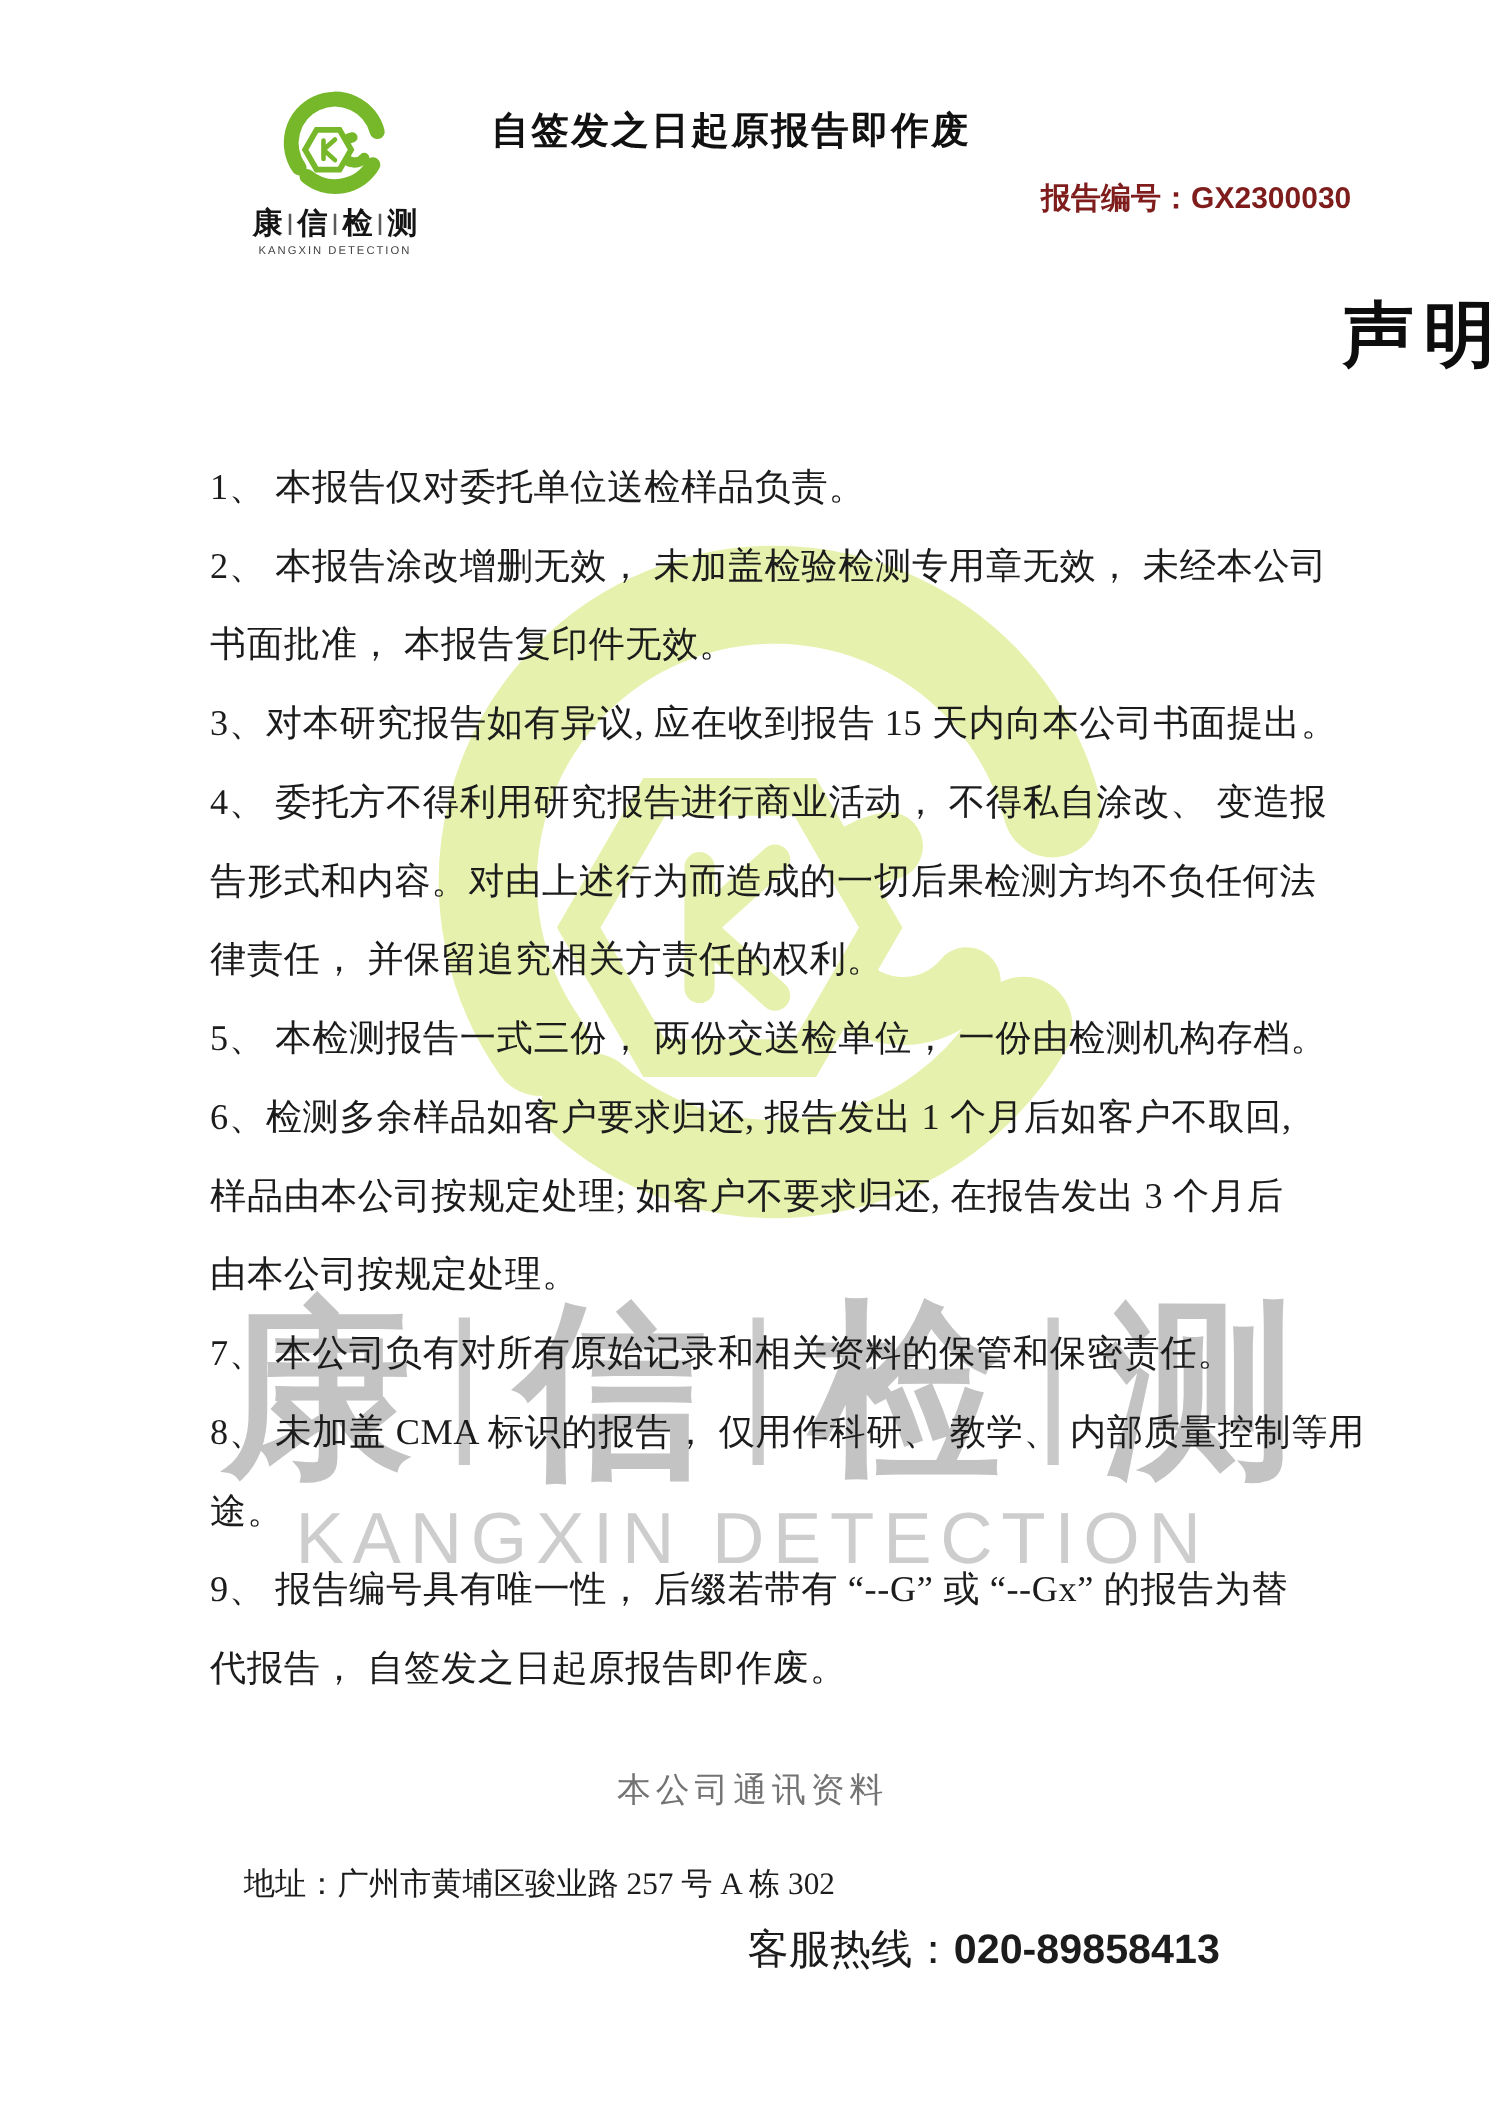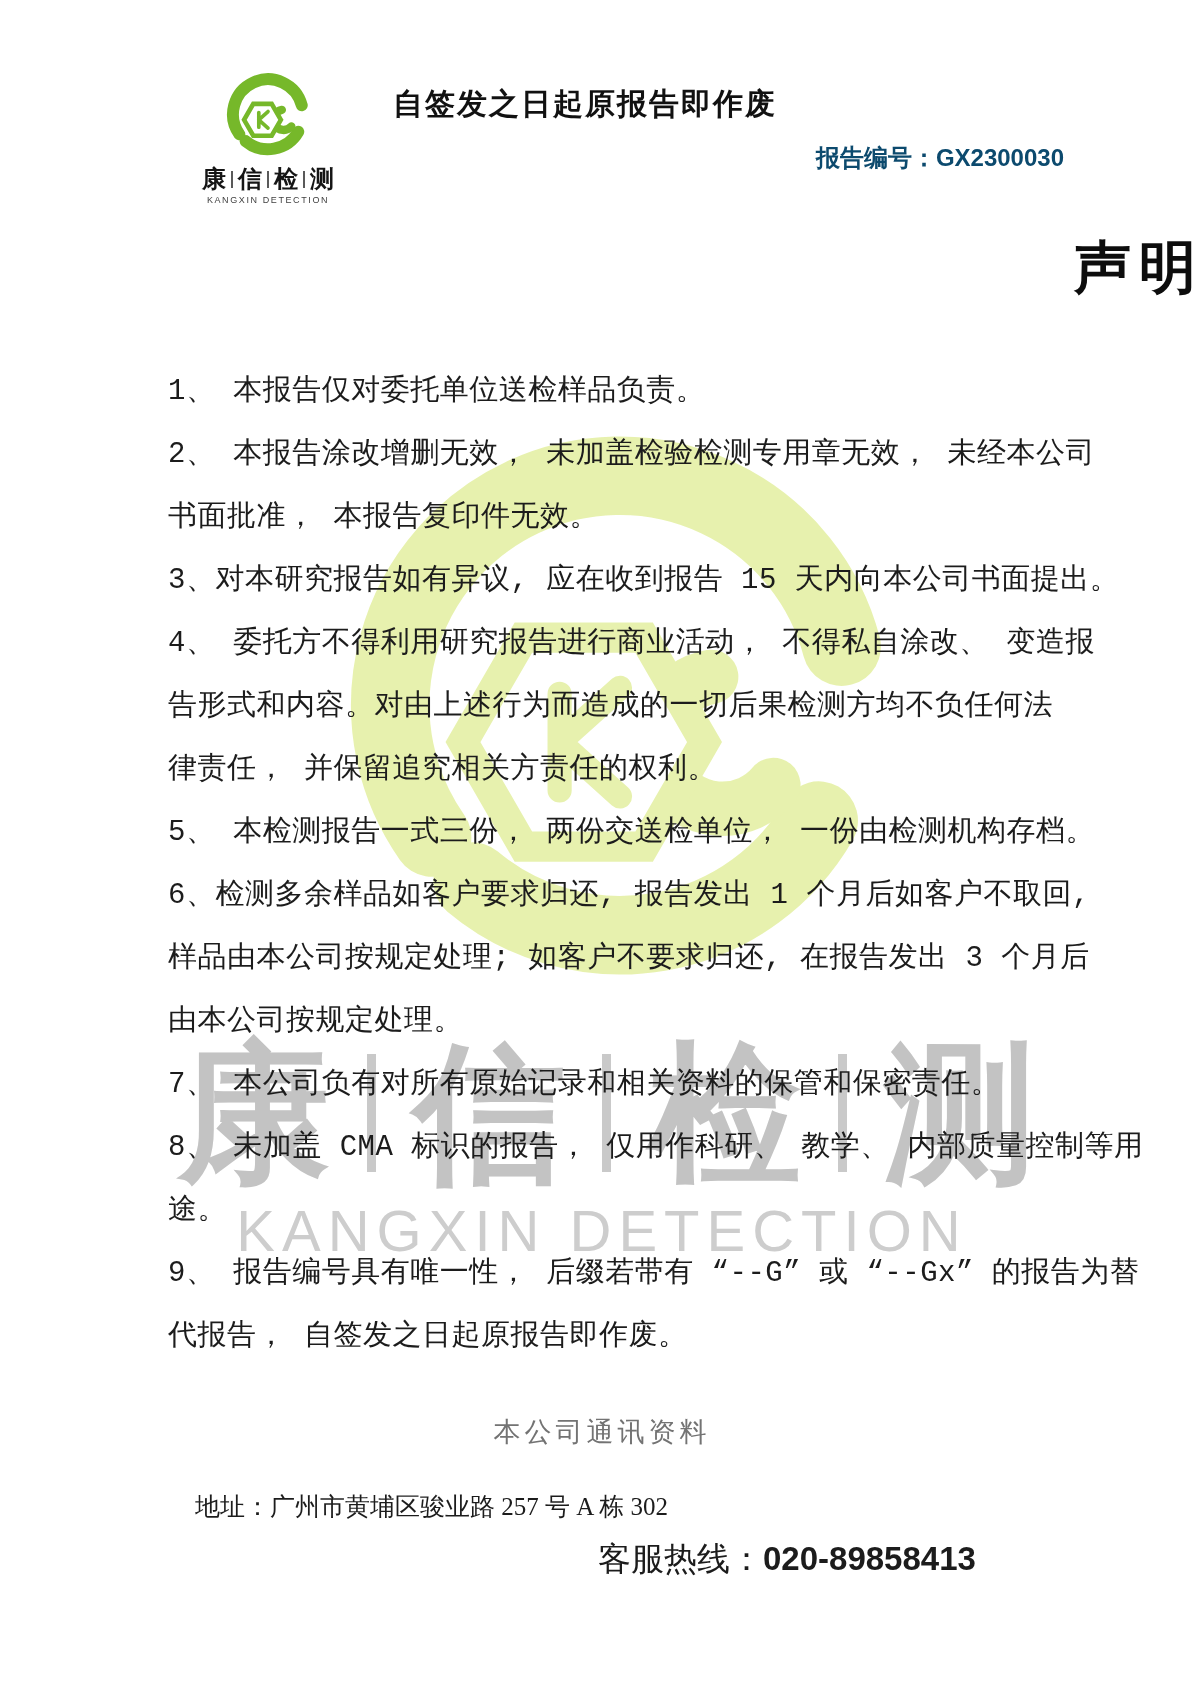--- a/index.html
+++ b/index.html
@@ -31,29 +31,29 @@
   }
   .logo-cn-sep{width:2px;height:17px;background:#5a5a5a;}
   .logo-en{
     margin-top:3px;font-family:"Liberation Sans","DejaVu Sans",sans-serif;
     font-size:9px;letter-spacing:1.6px;color:#3f3f3f;
   }
   .company{
     position:absolute;left:0;top:84px;width:1170px;text-align:center;z-index:1;
     font-size:30px;font-weight:bold;letter-spacing:2px;color:#111;
   }
-  .report-no{position:absolute;top:142px;right:140px;z-index:1;font-size:24px;font-weight:bold;color:#0c4a6e;}
+  .report-no{position:absolute;top:142px;right:123px;z-index:1;font-size:24px;font-weight:bold;color:#7f1d1d;}
   .report-no .value{font-family:"Liberation Sans","DejaVu Sans",sans-serif;font-weight:bold;}
   
   .doc-title{
     position:absolute;left:0;top:230px;width:1204px;text-align:right;z-index:1;
     font-size:57px;font-weight:bold;letter-spacing:8px;color:#0d0d0d;
   }
   
-  .statements{position:absolute;left:168px;top:358px;width:905px;z-index:1;font-size:29px;color:#1c1c1c;font-family:Liberation Mono, monospace;}
+  .statements{position:absolute;left:168px;top:358px;width:905px;z-index:1;font-size:29px;color:#1c1c1c;}
   .body-line{height:63px;display:flex;align-items:center;white-space:pre;letter-spacing:.5px;}
   
   .contact-heading{
     position:absolute;left:0;top:1414px;width:1204px;text-align:center;z-index:1;
     font-size:27px;letter-spacing:4px;color:#737373;
   }
   .addr-line{position:absolute;left:170px;top:1462px;z-index:1;font-size:25px;white-space:pre;}
   .postal-line{position:absolute;left:170px;top:1500px;z-index:1;font-size:25px;white-space:pre;}
   .hotline-line{position:absolute;left:565px;top:1500px;z-index:1;font-size:33px;white-space:pre;}
   .num-sans{font-family:"Liberation Sans","DejaVu Sans",sans-serif;font-weight:bold;}

